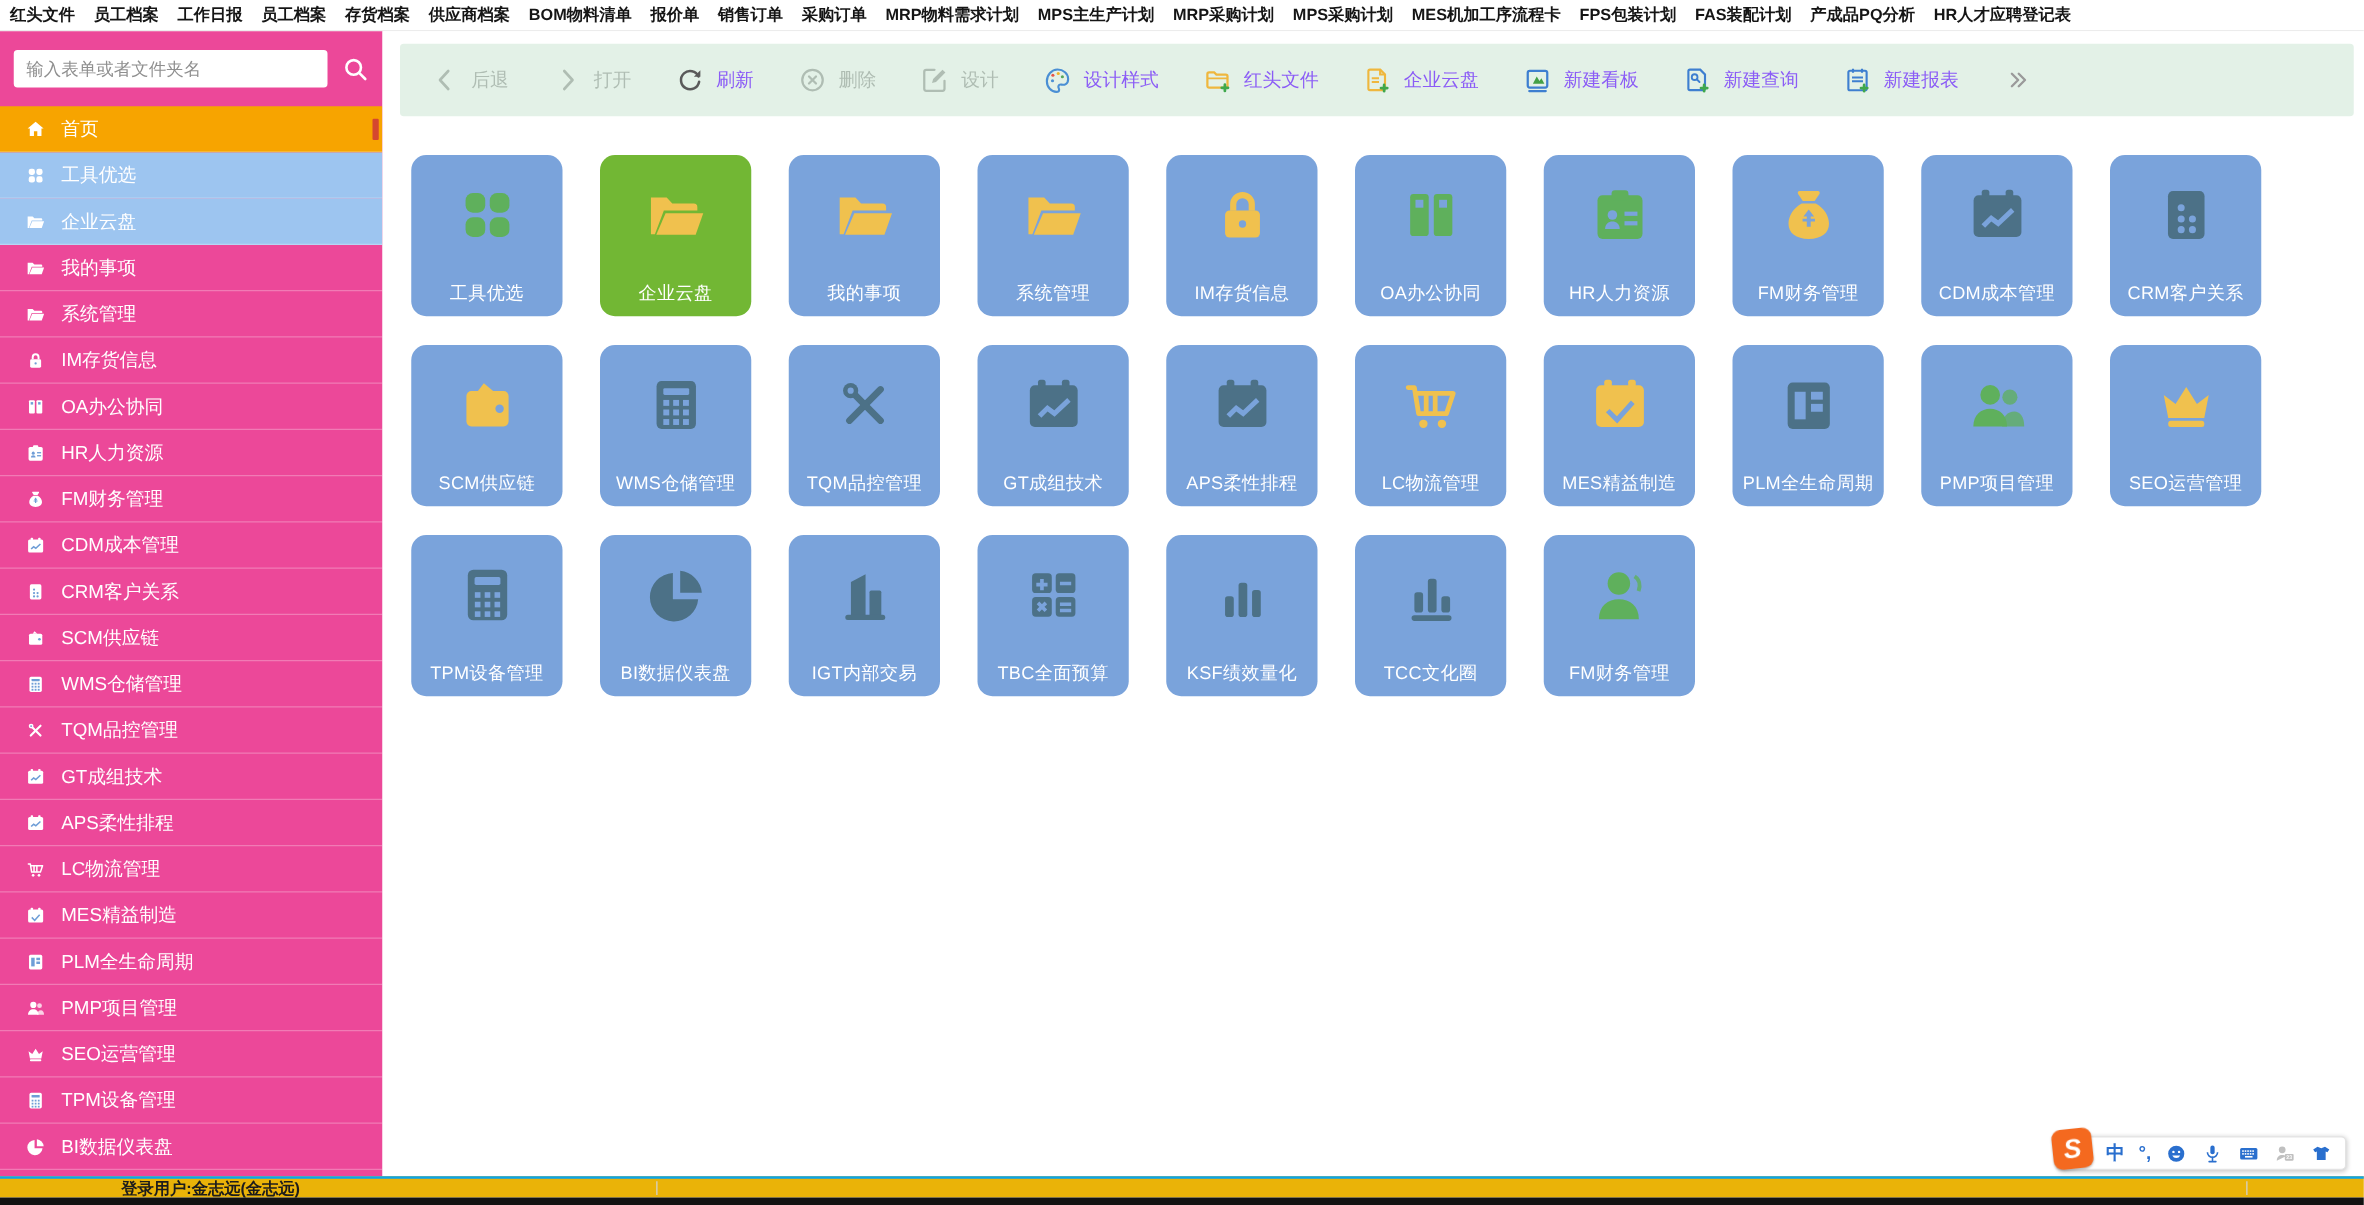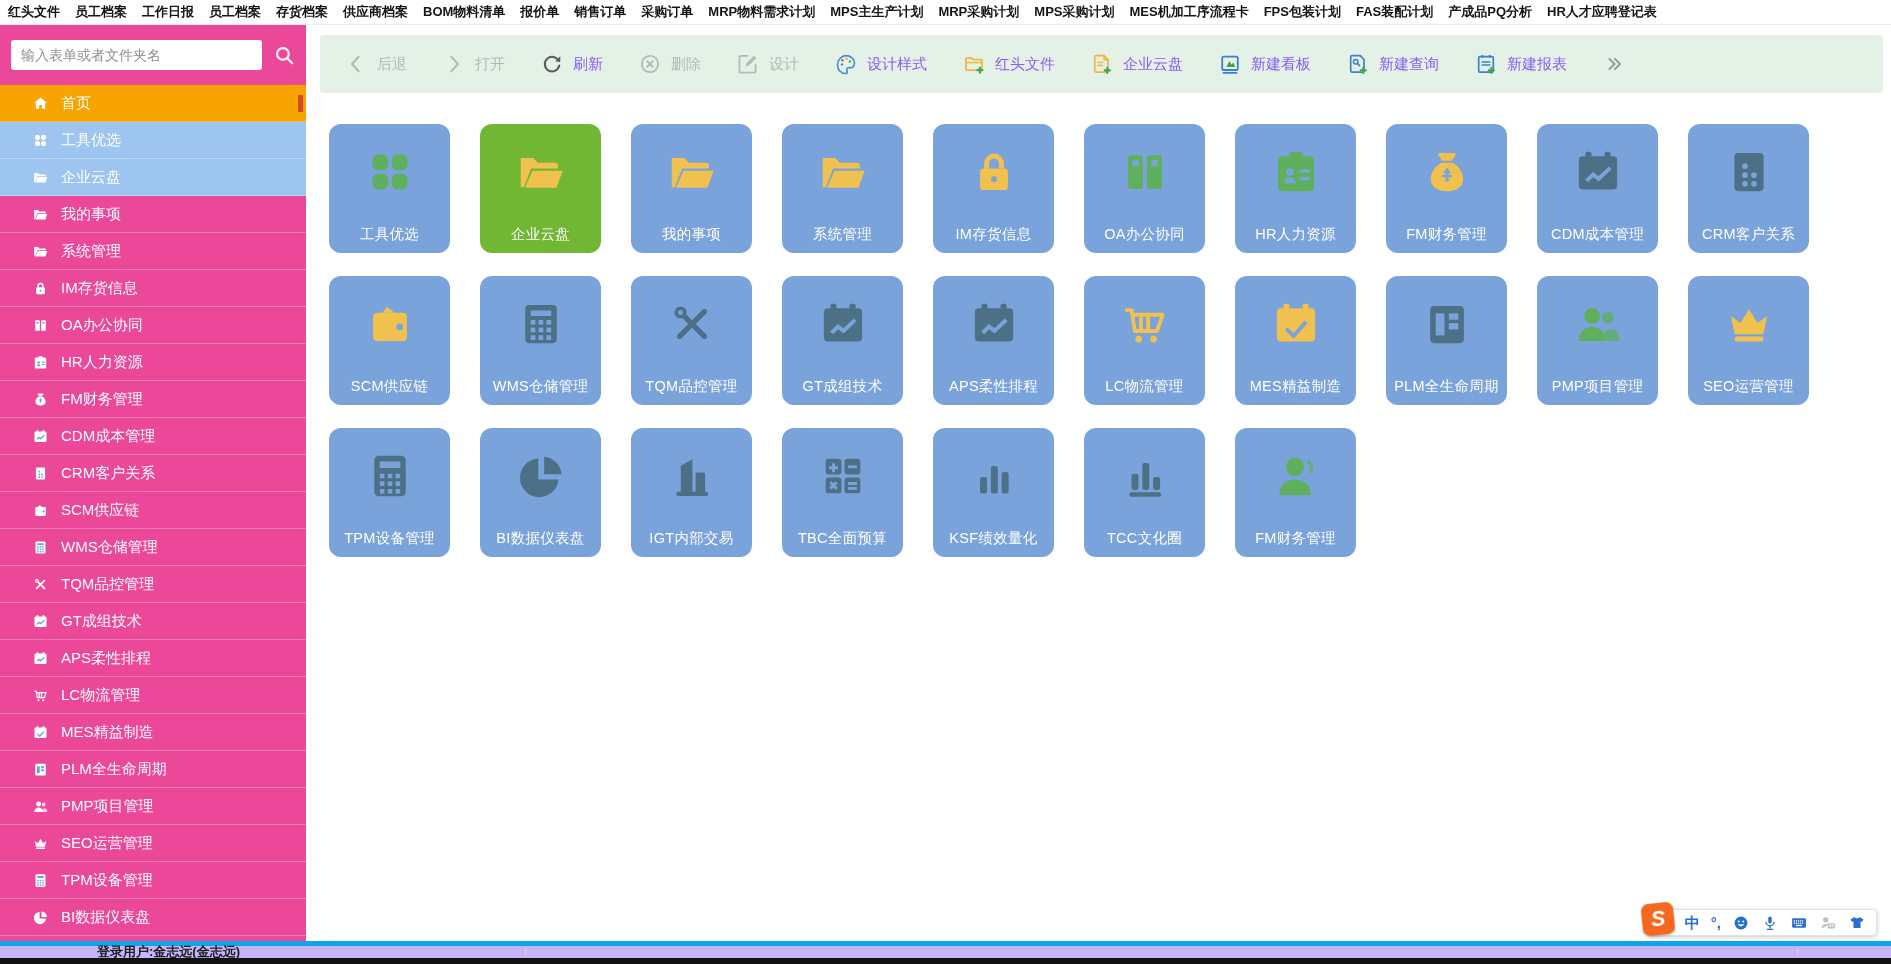--- a/index.html
+++ b/index.html
@@ -11,21 +11,21 @@
 .menu-item{cursor:pointer}
 
 .app{position:absolute;top:25px;left:0;right:0;bottom:23px;display:flex}
 
 .sidebar{width:306px;flex:none;background:#ec4899;position:relative;overflow:hidden}
 .search-row{height:60px;display:flex;align-items:center;padding:0 6px 0 11px;gap:6px}
 .search-row input{flex:1;height:30px;border:none;border-radius:3px;padding:0 10px;font-size:14px;color:#444;outline:none;background:#fff}
 .search-row input::placeholder{color:#8f8f8f}
 .search-btn{width:32px;height:32px;color:#fff;display:flex;align-items:center;justify-content:center;cursor:pointer}
 .search-btn svg{width:25px;height:25px}
-.side-item{height:37px;display:flex;align-items:center;gap:12px;padding-left:32px;color:#fff;font-size:15px;border-bottom:1px solid rgba(255,255,255,.28);position:relative;cursor:pointer}
+.side-item{height:37px;display:flex;align-items:center;gap:12px;padding-left:20px;color:#fff;font-size:15px;border-bottom:1px solid rgba(255,255,255,.28);position:relative;cursor:pointer}
 .side-item.highlight{background:#9DC5F0}
 .side-item.active{background:#F7A400}
 .side-ic{width:17px;height:17px;flex:none;color:#fff}
 .side-ic svg{width:17px;height:17px}
 .active-marker{position:absolute;right:3px;top:10px;width:5px;height:17px;background:#D5472F;border-radius:1px}
 
 .main{flex:1;background:#fff;position:relative;overflow:hidden}
 .toolbar{margin:10px 8px 0 14px;height:58px;background:#E3F1E7;border-radius:3px;display:flex;align-items:center;padding:0 10px 0 24px;gap:35px;white-space:nowrap}
 .tb-btn{display:flex;align-items:center;gap:9px;font-size:15px;color:#8b5cf6;cursor:pointer}
 .tb-btn.disabled{color:#AFBDB3}
@@ -33,21 +33,21 @@
 .tb-btn .tb-ic svg{width:24px;height:24px}
 
 .tiles{padding:31px 0 0 23px;display:flex;flex-wrap:wrap;gap:23px 30px;width:1545px}
 .tile{width:121px;height:129px;border-radius:12px;background:#7AA3DB;position:relative;cursor:pointer;display:flex;justify-content:center}
 .tile.selected{background:#72B734}
 .tile-ic{width:54px;height:54px;margin-top:21px}
 .tile-ic svg{width:54px;height:54px}
 .tile-label{position:absolute;bottom:9px;left:0;width:100%;text-align:center;color:#fff;font-size:14.5px;letter-spacing:.3px}
 .ic-yellow{color:#F0C14E}.ic-green{color:#5FB05C}.ic-dark{color:#4C7187}
 
-.statusbar{position:absolute;bottom:6px;left:0;width:100%;height:17px;background:#c4b5fd;border-top:5px solid #0ea5e9;font-size:13px;color:#1c1c1c;display:flex;align-items:center}
+.statusbar{position:absolute;bottom:6px;left:0;width:100%;height:17px;background:#eab308;border-top:2px solid #0ea5e9;font-size:13px;color:#1c1c1c;display:flex;align-items:center}
 .statusbar .login{margin-left:97px;font-weight:700}
 .sdiv{position:absolute;top:2px;bottom:2px;width:1px;background:#d2d2d2}
 .sdiv.p1{left:525px}.sdiv.p2{left:1797px}
 .bottomstrip{position:absolute;bottom:0;left:0;width:100%;height:6px;background:#121212}
 
 .ime{position:absolute;right:14px;bottom:28px;height:27px;background:#fff;border:1px solid #e3e3e3;border-radius:4px;box-shadow:0 1px 4px rgba(0,0,0,.22);display:flex;align-items:center;gap:11px;padding:0 10px 0 2px}
 .ime-ic{width:18px;height:18px;color:#2A6FCE;display:flex;align-items:center;justify-content:center}
 .ime-ic svg{width:18px;height:18px}
 .ime .slogo{width:32px;height:32px;margin-top:-7px;margin-left:-8px;transform:rotate(-6deg);filter:drop-shadow(0 1px 1px rgba(0,0,0,.3))}
 .ime .slogo svg{width:32px;height:32px}

